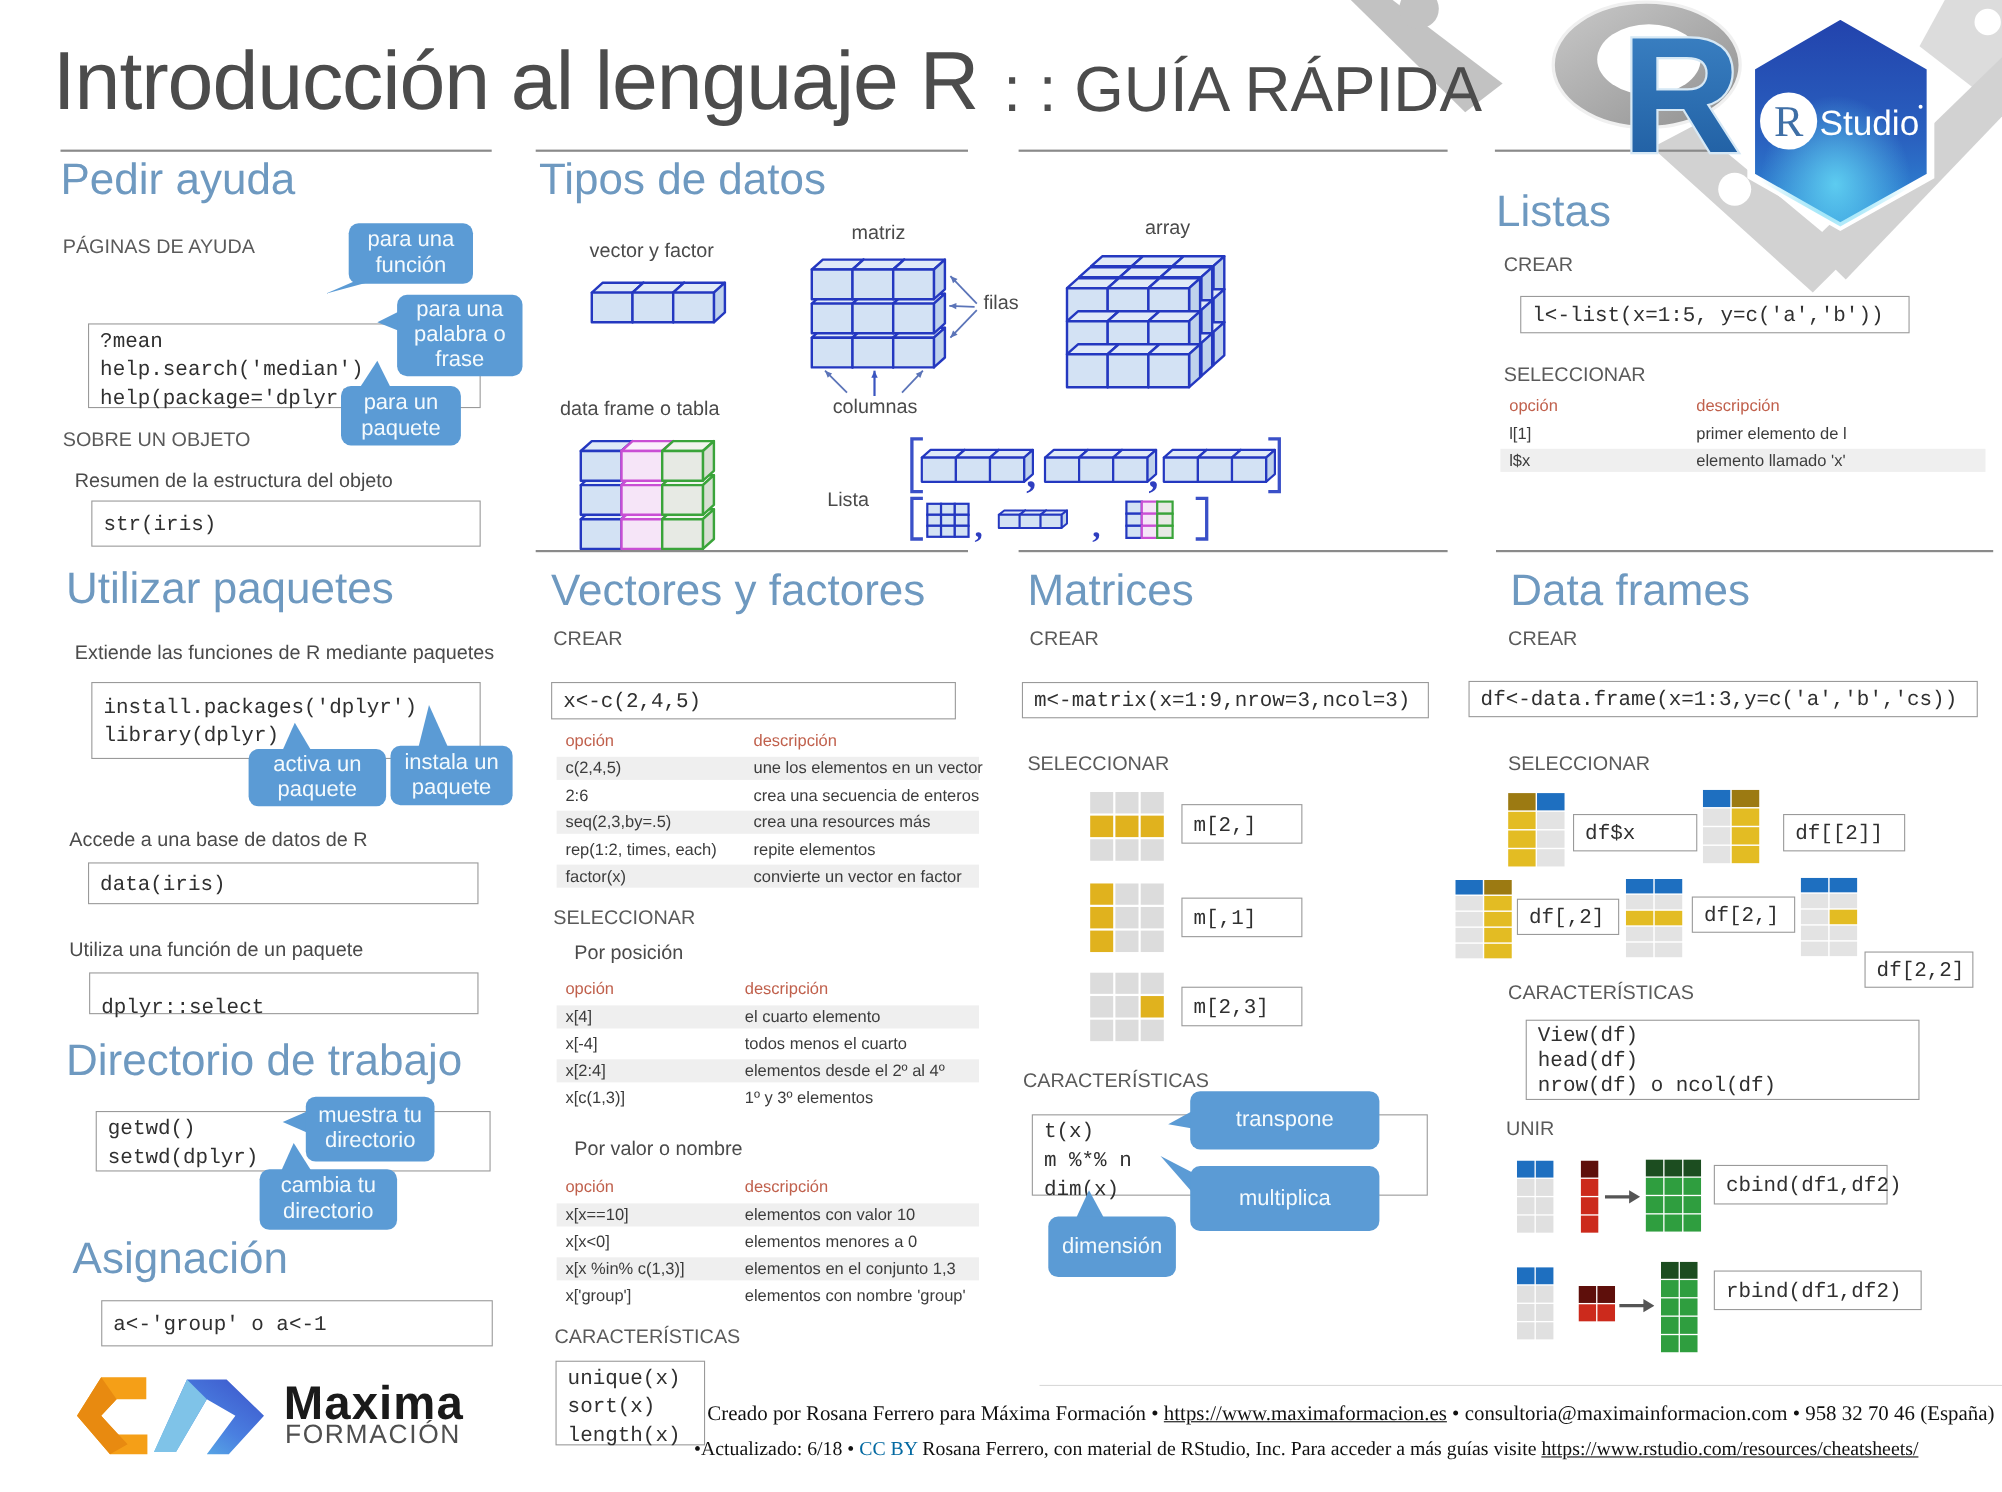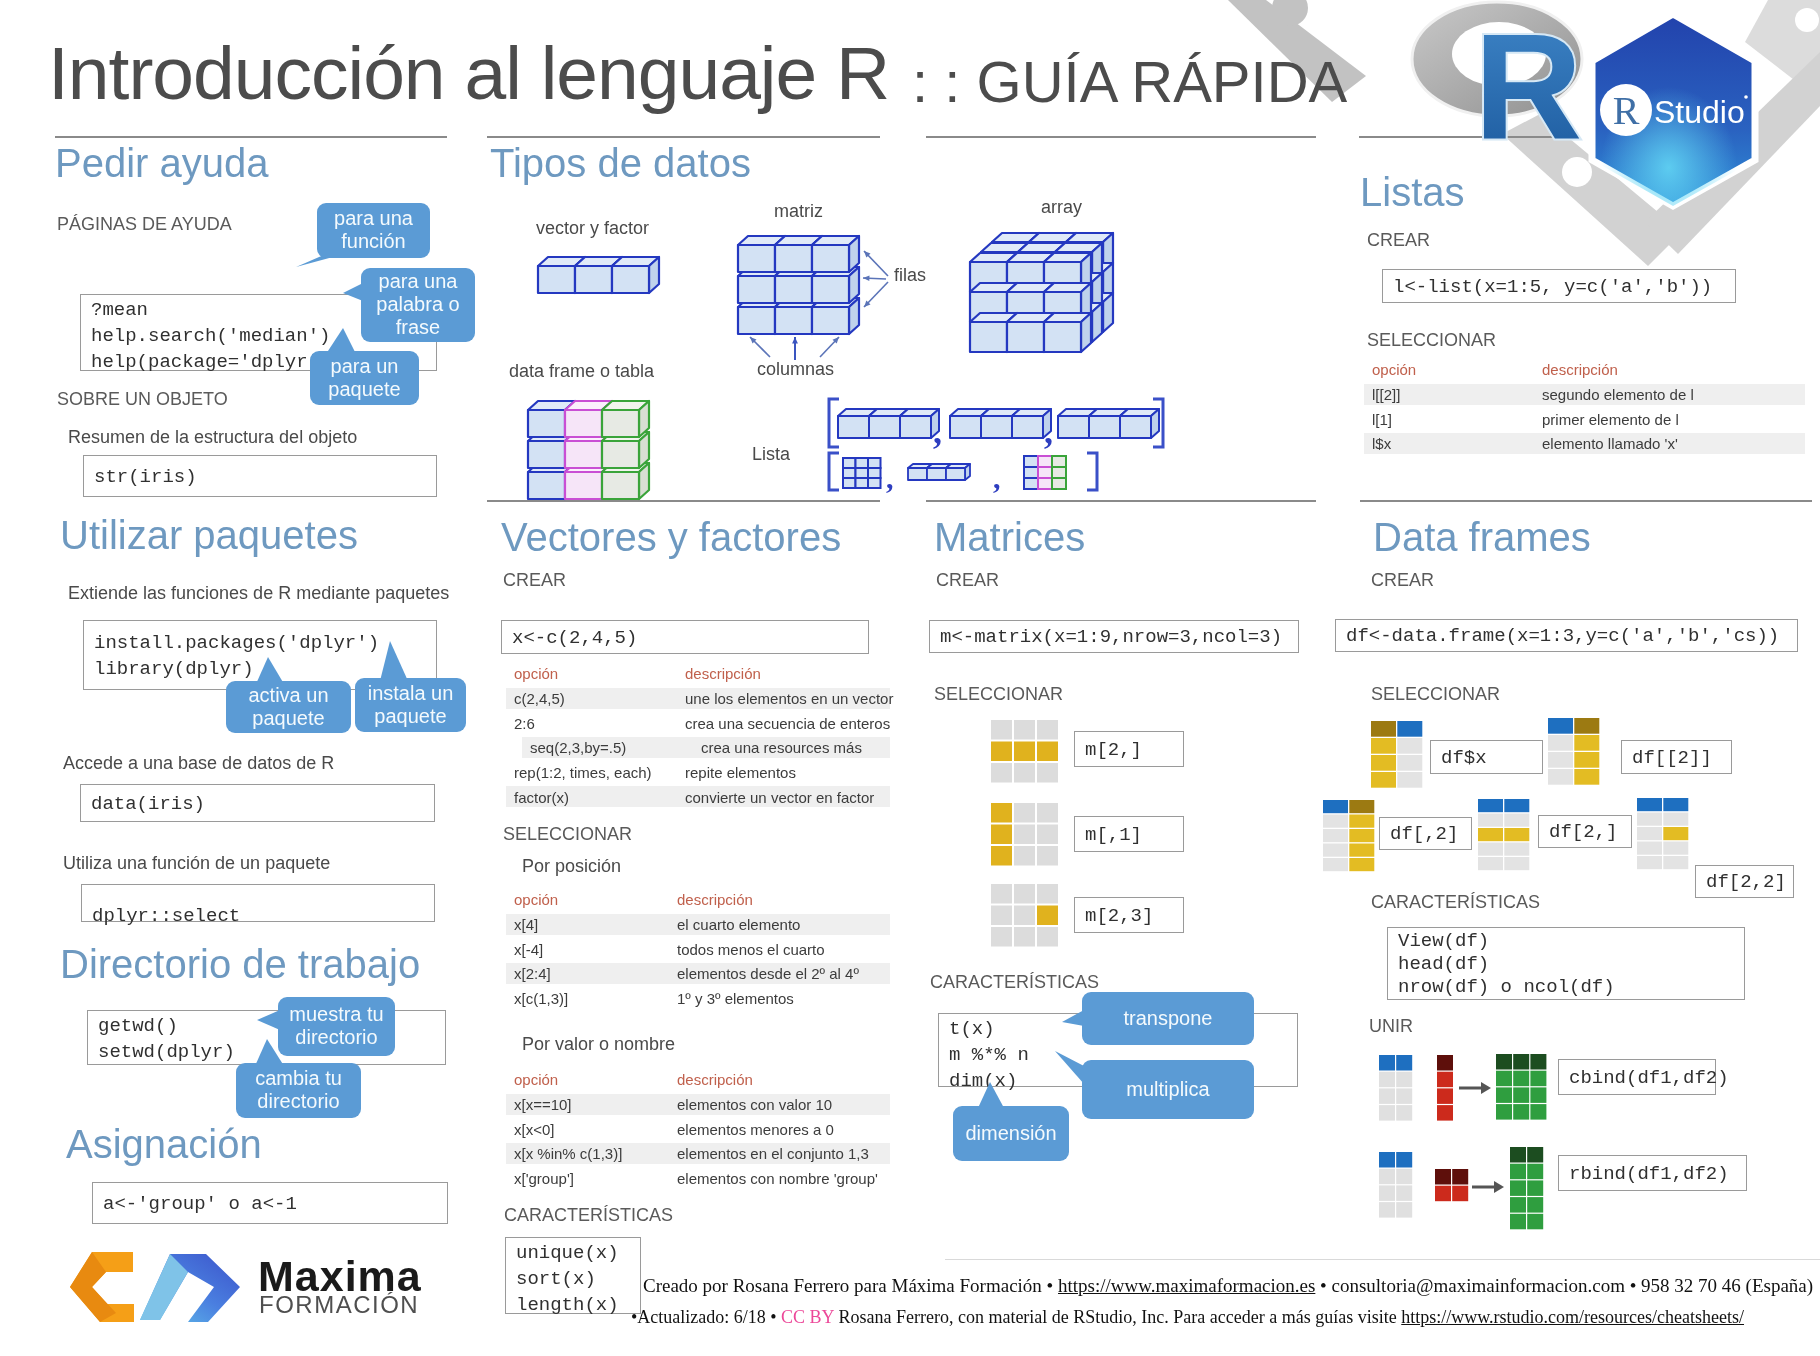--- a/index.html
+++ b/index.html
@@ -110,21 +110,21 @@
     <div style="height:24.7px;position:relative;">
       <div style="position:absolute;left:0;right:0;top:1.5px;bottom:2px;background:#efefef;"></div>
       <span style="position:absolute;left:8px;top:4px;white-space:nowrap">c(2,4,5)</span>
       <span style="position:absolute;left:179px;top:4px;white-space:nowrap">une los elementos en un vector</span>
     </div>
     <div style="height:24.7px;position:relative;">
       <div style="position:absolute;left:0;right:0;top:1.5px;bottom:2px;background:#ffffff;"></div>
       <span style="position:absolute;left:8px;top:4px;white-space:nowrap">2:6</span>
       <span style="position:absolute;left:179px;top:4px;white-space:nowrap">crea una secuencia de enteros</span>
     </div>
-    <div style="height:24.7px;position:relative;margin-left:16px;">
+    <div style="height:24.7px;position:relative;">
       <div style="position:absolute;left:0;right:0;top:1.5px;bottom:2px;background:#efefef;"></div>
       <span style="position:absolute;left:8px;top:4px;white-space:nowrap">seq(2,3,by=.5)</span>
       <span style="position:absolute;left:179px;top:4px;white-space:nowrap">crea una resources más</span>
     </div>
     <div style="height:24.7px;position:relative;">
       <div style="position:absolute;left:0;right:0;top:1.5px;bottom:2px;background:#ffffff;"></div>
       <span style="position:absolute;left:8px;top:4px;white-space:nowrap">rep(1:2, times, each)</span>
       <span style="position:absolute;left:179px;top:4px;white-space:nowrap">repite elementos</span>
     </div>
     <div style="height:24.7px;position:relative;">
@@ -252,25 +252,20 @@
     <div class="bubin" style="top:16px">dimensión</div>
   </div>
 <div class="abs sec" style="left:1360px;top:170px;">Listas</div>
 <div class="abs lab" style="left:1367px;top:230px;">CREAR</div>
 <div class="abs codebox" style="left:1382px;top:269px;width:354px;height:34px;padding:4px 0 0 10px;box-sizing:border-box;font-size:19px;line-height:26px;">l&lt;-list(x=1:5, y=c('a','b'))</div>
 <div class="abs lab" style="left:1367px;top:330px;">SELECCIONAR</div>
 <div class="abs" style="left:1364px;top:358px;width:441px;font-size:15px;color:#3c3c3c;">
     <div style="height:24px;position:relative;">
       <span style="position:absolute;left:8px;top:3px;color:#c0604c">opción</span>
       <span style="position:absolute;left:178px;top:3px;color:#c0604c">descripción</span>
-    </div>
-    <div style="height:24.7px;position:relative;">
-      <div style="position:absolute;left:0;right:0;top:1.5px;bottom:2px;background:#efefef;"></div>
-      <span style="position:absolute;left:8px;top:4px;white-space:nowrap">l[[2]]</span>
-      <span style="position:absolute;left:178px;top:4px;white-space:nowrap">segundo elemento de l</span>
     </div>
     <div style="height:24.7px;position:relative;">
       <div style="position:absolute;left:0;right:0;top:1.5px;bottom:2px;background:#ffffff;"></div>
       <span style="position:absolute;left:8px;top:4px;white-space:nowrap">l[1]</span>
       <span style="position:absolute;left:178px;top:4px;white-space:nowrap">primer elemento de l</span>
     </div>
     <div style="height:24.7px;position:relative;">
       <div style="position:absolute;left:0;right:0;top:1.5px;bottom:2px;background:#efefef;"></div>
       <span style="position:absolute;left:8px;top:4px;white-space:nowrap">l$x</span>
       <span style="position:absolute;left:178px;top:4px;white-space:nowrap">elemento llamado 'x'</span>
@@ -667,12 +662,12 @@
     <circle cx="1746" cy="97" r="1.8" fill="#ffffff"></circle>
     <polygon points="133,1252 92,1252 70,1287 100,1322 134,1322 134,1304 107,1304 92,1287 106,1272 133,1272" fill="#f59f17"></polygon>
     <polygon points="92,1252 70,1287 100,1322 116,1313 92,1287 106,1272" fill="#e88a10"></polygon>
     <polygon points="170,1254 206,1254 240,1287 208,1322 188,1322 214,1287 188,1272 160,1320 140,1320" fill="url(#mxblue)"></polygon>
     <polygon points="170,1254 188,1272 160,1320 140,1320" fill="#7fc3e8"></polygon>
   </svg>
 <div class="abs " style="left:258px;top:1252px;font-size:43px;font-weight:bold;color:#1a1a1a;letter-spacing:1px;">Maxima</div>
 <div class="abs " style="left:259px;top:1291px;font-size:24px;color:#4f4f4f;letter-spacing:1.5px;">FORMACIÓN</div>
 <div class="abs " style="left:945px;top:1259px;width:875px;height:1px;background:#d9d9d9;"></div>
 <div class="abs " style="left:643px;top:1275px;font-family:'Liberation Serif',serif;font-size:19px;color:#111;white-space:nowrap;">Creado por Rosana Ferrero para Máxima Formación • <span style="text-decoration:underline">https://www.maximaformacion.es</span> • consultoria@maximainformacion.com • 958 32 70 46 (España)</div>
-<div class="abs " style="left:631px;top:1307px;font-family:'Liberation Serif',serif;font-size:18px;color:#111;white-space:nowrap;">•Actualizado: 6/18 • <span style="color:#ec4899">CC BY</span> Rosana Ferrero, con material de RStudio, Inc. Para acceder a más guías visite <span style="text-decoration:underline">https://www.rstudio.com/resources/cheatsheets/</span></div>
+<div class="abs " style="left:631px;top:1307px;font-family:'Liberation Serif',serif;font-size:18px;color:#111;white-space:nowrap;">•Actualizado: 6/18 • <span style="color:#0369a1">CC BY</span> Rosana Ferrero, con material de RStudio, Inc. Para acceder a más guías visite <span style="text-decoration:underline">https://www.rstudio.com/resources/cheatsheets/</span></div>
 </body></html>

